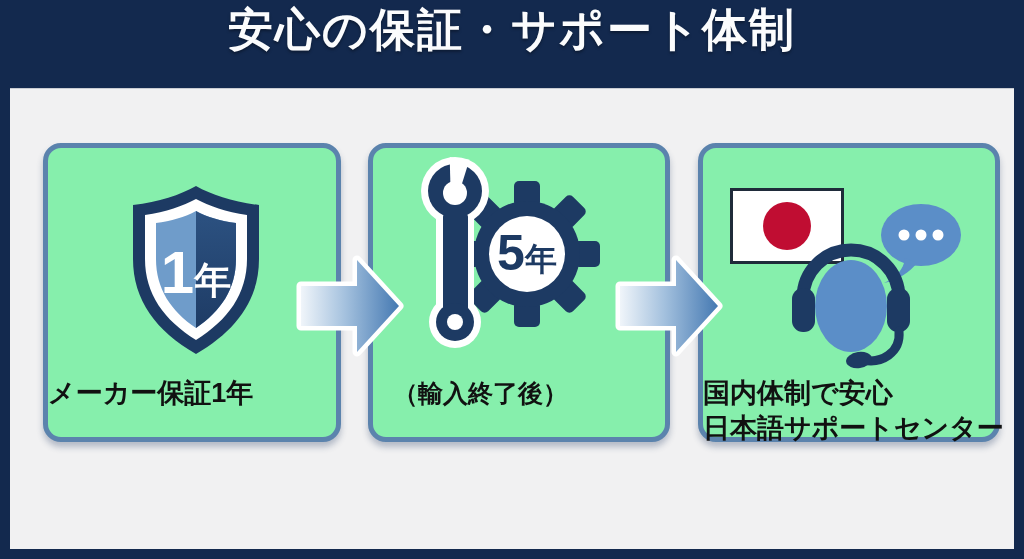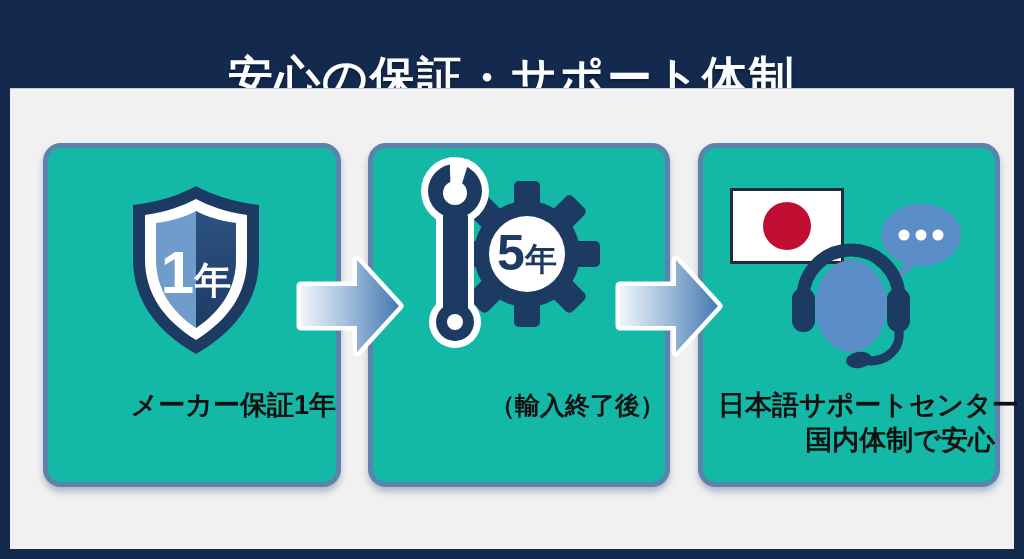--- a/index.html
+++ b/index.html
@@ -8,63 +8,62 @@
     font-family: "Liberation Sans", "DejaVu Sans", sans-serif;
     background: #13294e;
     position: relative;
     overflow: hidden;
   }
   .stage { position: absolute; inset: 0; }
 
   
   .header {
     position: absolute; left: 0; top: 0; width: 1024px; height: 88px;
-    display: flex; align-items: flex-end; justify-content: center; margin-top: 20px;
+    display: flex; align-items: flex-start; justify-content: center;
   }
   .header-title {
     color: #fbfcfd;
     font-size: 45px;
     font-weight: 800;
     letter-spacing: 2px;
     text-shadow: 0 2px 3px rgba(0,0,0,0.35);
     white-space: nowrap;
   }
 
   
   .panel {
     position: absolute; left: 10px; top: 88px; width: 1004px; height: 461px;
     background: #f1f1f2;
     border-top: 1px solid #c9ccd2;
   }
 
   
   .card {
-    position: absolute; top: 143px; height: 344px;
-    background: #14b8a6;
+    position: absolute; top: 143px; height: 299px;
+    background: #86efac;
     border: 5px solid #5b83ad;
     border-radius: 18px;
     box-shadow: 0 5px 6px rgba(35,60,100,0.30);
   }
   .card-1 { left: 43px;  width: 298px; }
   .card-2 { left: 368px; width: 302px; }
   .card-3 { left: 698px; width: 302px; }
 
   .card-labels {
-    position: absolute; left: 0; right: 0; top: 240px;
-    text-align: right;
-    margin-left: 15px;
+    position: absolute; left: 0; right: 0; top: 228px;
+    text-align: left;
   }
   .card-line {
     color: #111111;
     font-size: 27px;
     font-weight: 800;
     line-height: 35px;
     white-space: nowrap;
   }
-  .card-line.sub { font-size: 25px; }
+  .card-line.sub { font-size: 25px; padding-left: 20px; }
 
   
   .icon-abs { position: absolute; }
   .shield-wrap   { left: 72px; top: 35px; width: 152px; height: 174px; }
   .gear-wrap     { left: 56px; top: 16px; width: 182px; height: 186px; }
   .flag-wrap     { left: 27px; top: 40px; width: 114px; height: 76px;
                    background: #ffffff; border: 3px solid #1f2b3a; }
   .flag-disc     { position: absolute; left: 50%; top: 50%; width: 48px; height: 48px;
                    margin: -24px 0 0 -24px; border-radius: 50%; background: #c00d32; }
   .bubble-wrap   { left: 176px; top: 54px; width: 84px; height: 82px; }
@@ -178,22 +177,22 @@
       <svg viewBox="0 0 128 128" aria-hidden="true">
         <ellipse cx="64" cy="66" rx="36" ry="46" fill="#5b8ec8"></ellipse>
         <path d="M16,58 A48,48 0 0 1 112,58" fill="none" stroke="#1d3a63" stroke-width="13" stroke-linecap="round"></path>
         <rect x="5" y="48" width="23" height="44" rx="11" fill="#1d3a63"></rect>
         <rect x="100" y="48" width="23" height="44" rx="11" fill="#1d3a63"></rect>
         <path d="M112,91 C114,113 94,124 76,120" fill="none" stroke="#1d3a63" stroke-width="9" stroke-linecap="round"></path>
         <ellipse cx="72" cy="120" rx="13" ry="8" fill="#1d3a63" transform="rotate(-8 72 120)"></ellipse>
       </svg>
     </div>
     <div class="card-labels">
+      <div class="card-line">国内体制で安心</div>
       <div class="card-line">日本語サポートセンター</div>
-      <div class="card-line">国内体制で安心</div>
     </div>
   </div>
 
   <div class="arrow arrow-1">
     <svg viewBox="0 0 98 92" aria-hidden="true">
       <defs>
         <linearGradient id="arrowGrad" x1="0" y1="0" x2="1" y2="0">
           <stop offset="0" stop-color="#f0f5fa"></stop>
           <stop offset="0.45" stop-color="#a4c1de"></stop>
           <stop offset="1" stop-color="#4579b2"></stop>

